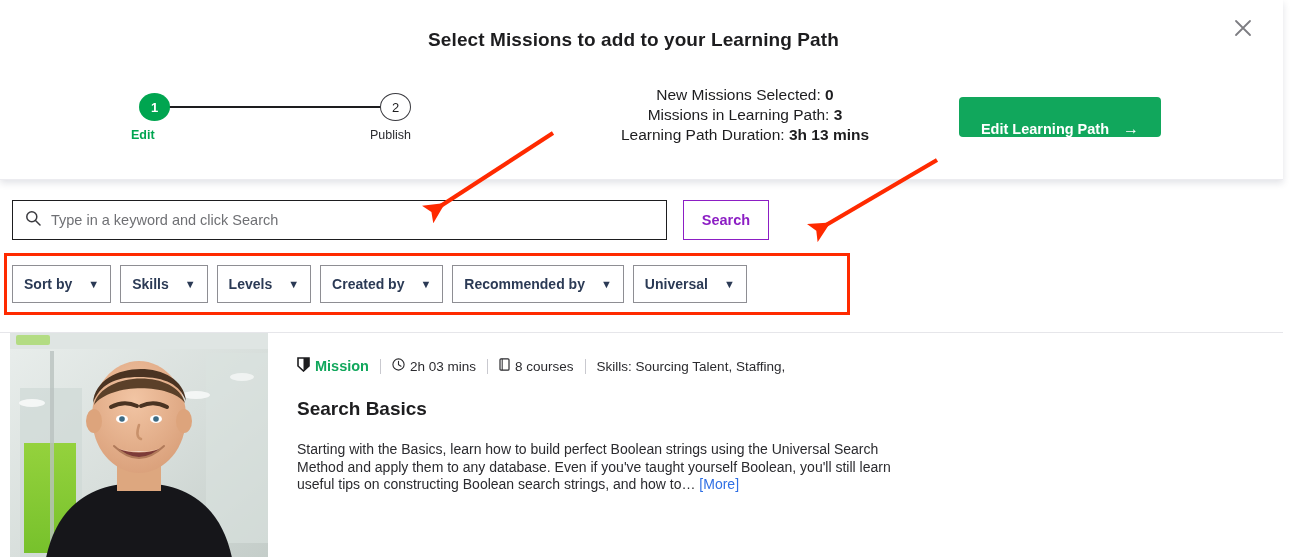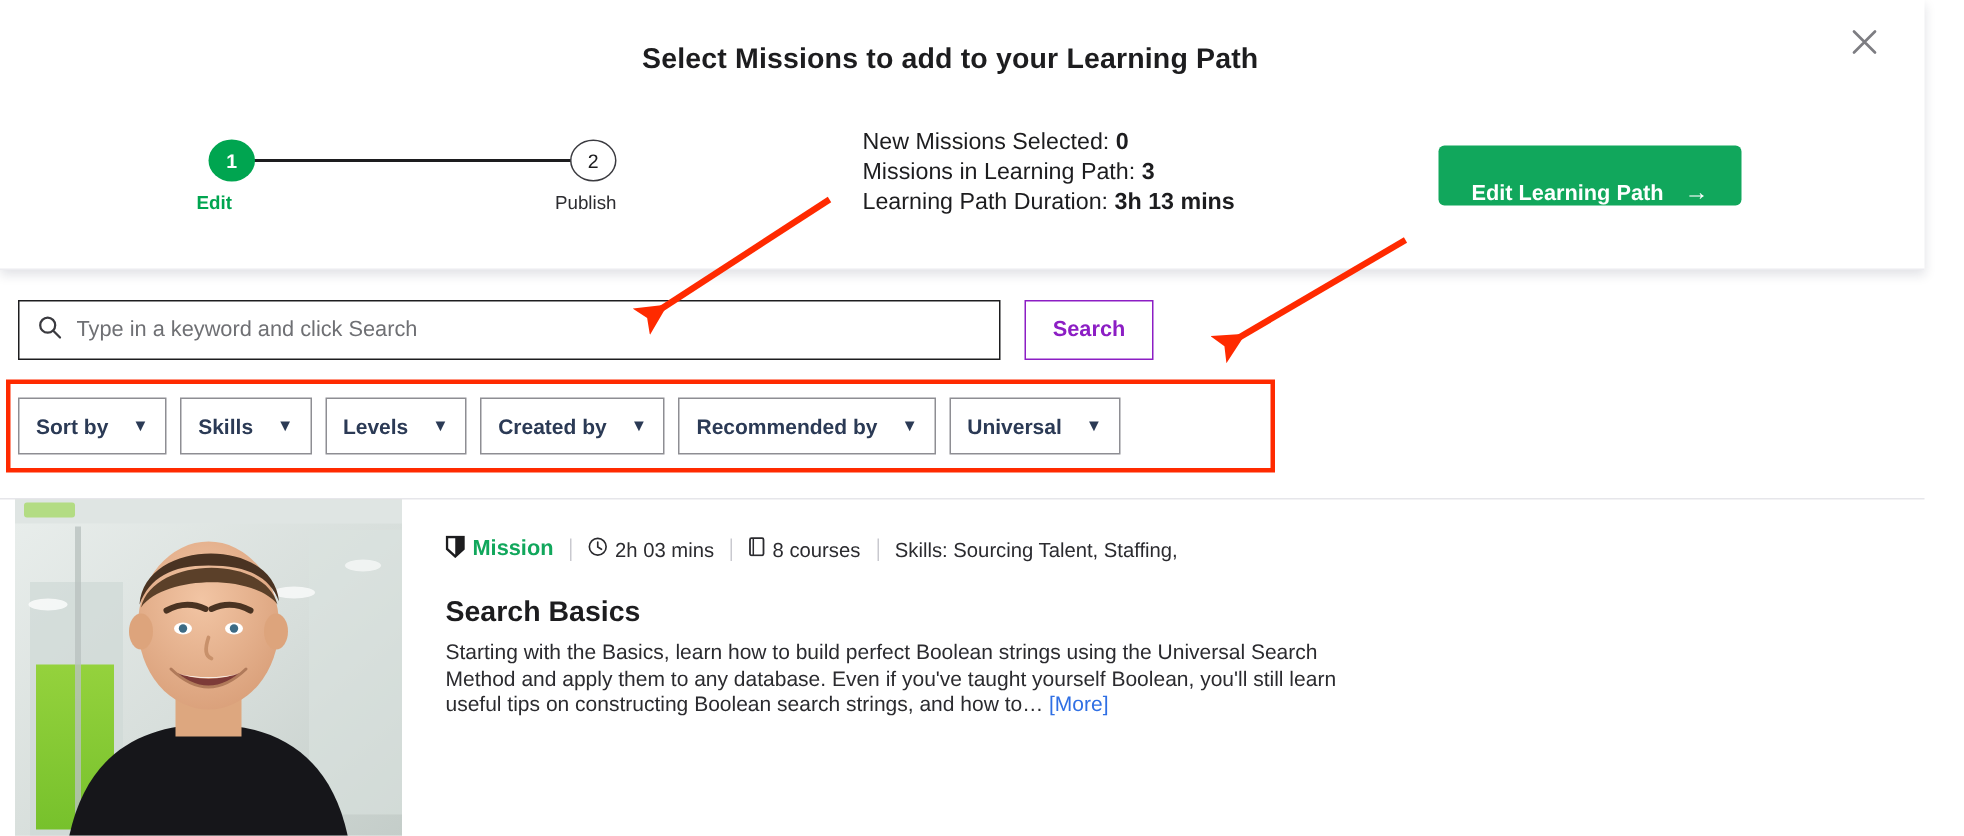--- a/index.html
+++ b/index.html
@@ -48,21 +48,21 @@
   .bubble.todo { background: #fff; border: 1.6px solid #3b3b40; color: #1d1d1f; }
   .step-label { margin-top: 7px; font-size: 12.5px; white-space: nowrap; }
   .step-label.active { color: #00A550; font-weight: bold; }
   .step-label.inactive { color: #2c2c30; }
   .step-1 .step-label { margin-left: -8px; text-align: left; }
   .step-2 .step-label { margin-left: -10px; }
 
   
   .stats {
     position: absolute; left: 575px; top: 85px; width: 340px;
-    text-align: left; font-size: 15.5px; color: #1d1d1f; line-height: 20px;
+    text-align: center; font-size: 15.5px; color: #1d1d1f; line-height: 20px;
   }
   .stats .row { white-space: nowrap; }
   .stats b { font-weight: bold; }
 
   
   .edit-lp-btn {
     position: absolute; left: 959px; top: 97px; width: 202px; height: 40px;
     background: #11A75C; border: none; border-radius: 4px;
     color: #ffffff; font-size: 14.5px; font-weight: bold;
     font-family: "Liberation Sans", sans-serif;
@@ -120,21 +120,21 @@
   }
   .meta-item { display: flex; align-items: center; gap: 5px; padding: 0 11px; }
   .meta-item:first-child { padding-left: 0; }
   .meta-sep { width: 1px; height: 15px; background: #c9c9cf; }
   .meta-mission { color: #11A75C; font-weight: bold; font-size: 14.5px; }
 
   .card-title {
     margin-top: 23px; font-size: 19px; font-weight: bold; color: #1d1d1f;
   }
   .card-desc {
-    margin-top: 6px; font-size: 14px; line-height: 17.5px; color: #2b2b2f;
+    margin-top: 21px; font-size: 14px; line-height: 17.5px; color: #2b2b2f;
     width: 628px;
   }
   .more-link { color: #2f6fe4; cursor: pointer; }
 
   
   .annot { position: absolute; left: 0; top: 0; width: 1309px; height: 557px;
            pointer-events: none; }
 </style>
 </head>
 <body>

